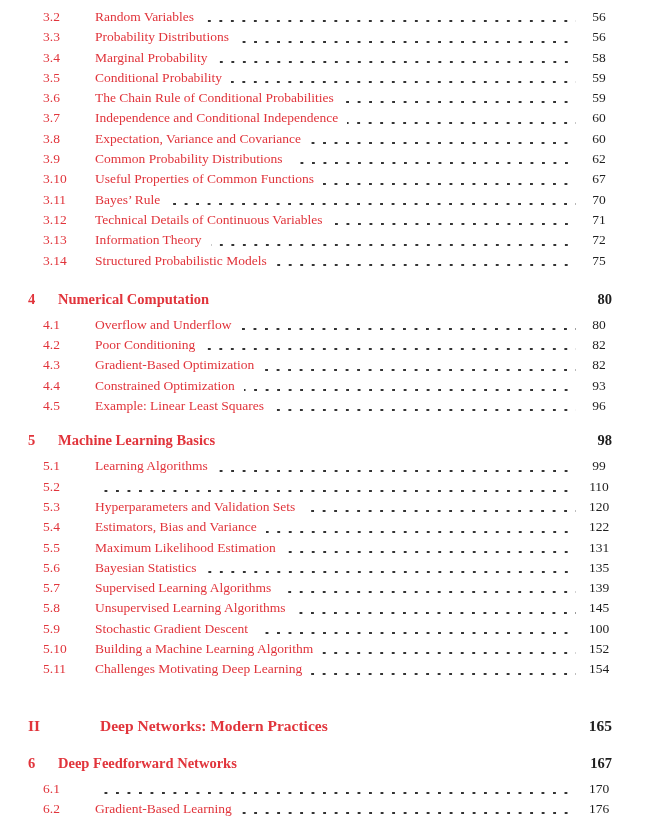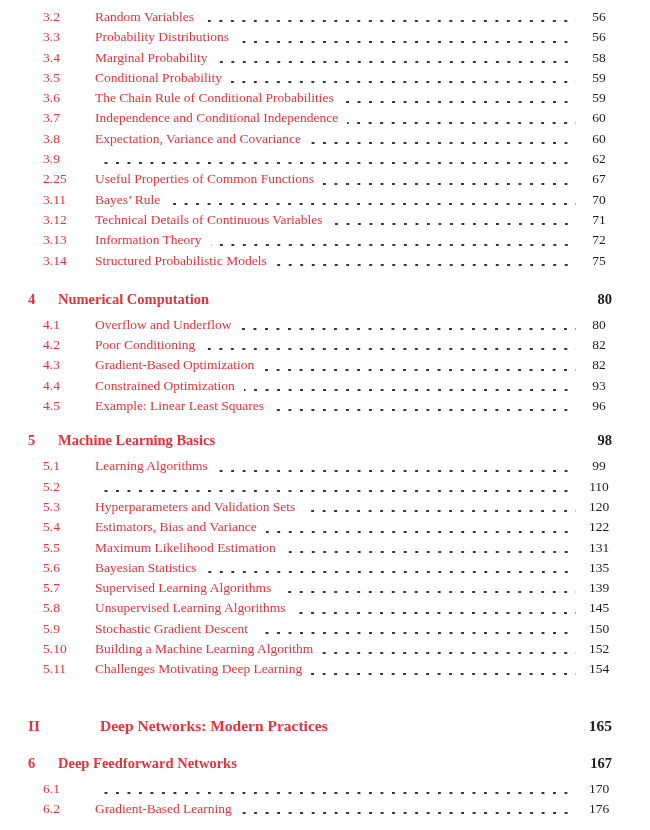--- a/index.html
+++ b/index.html
@@ -86,25 +86,26 @@
     <span class="pg">60</span>
   </div>
   <div class="row sec">
     <span class="num">3.8</span>
     <span class="title">Expectation, Variance and Covariance</span>
     <span class="leader"></span>
     <span class="pg">60</span>
   </div>
   <div class="row sec">
     <span class="num">3.9</span>
+    <span class="title">Common Probability Distributions</span>
     <span class="leader"></span>
     <span class="pg">62</span>
   </div>
   <div class="row sec">
-    <span class="num">2.25</span>
+    <span class="num">3.10</span>
     <span class="title">Useful Properties of Common Functions</span>
     <span class="leader"></span>
     <span class="pg">67</span>
   </div>
   <div class="row sec">
     <span class="num">3.11</span>
     <span class="title">Bayes’ Rule</span>
     <span class="leader"></span>
     <span class="pg">70</span>
   </div>
@@ -214,21 +215,21 @@
   <div class="row sec">
     <span class="num">5.8</span>
     <span class="title">Unsupervised Learning Algorithms</span>
     <span class="leader"></span>
     <span class="pg">145</span>
   </div>
   <div class="row sec">
     <span class="num">5.9</span>
     <span class="title">Stochastic Gradient Descent</span>
     <span class="leader"></span>
-    <span class="pg">150</span>
+    <span class="pg">100</span>
   </div>
   <div class="row sec">
     <span class="num">5.10</span>
     <span class="title">Building a Machine Learning Algorithm</span>
     <span class="leader"></span>
     <span class="pg">152</span>
   </div>
   <div class="row sec">
     <span class="num">5.11</span>
     <span class="title">Challenges Motivating Deep Learning</span>

